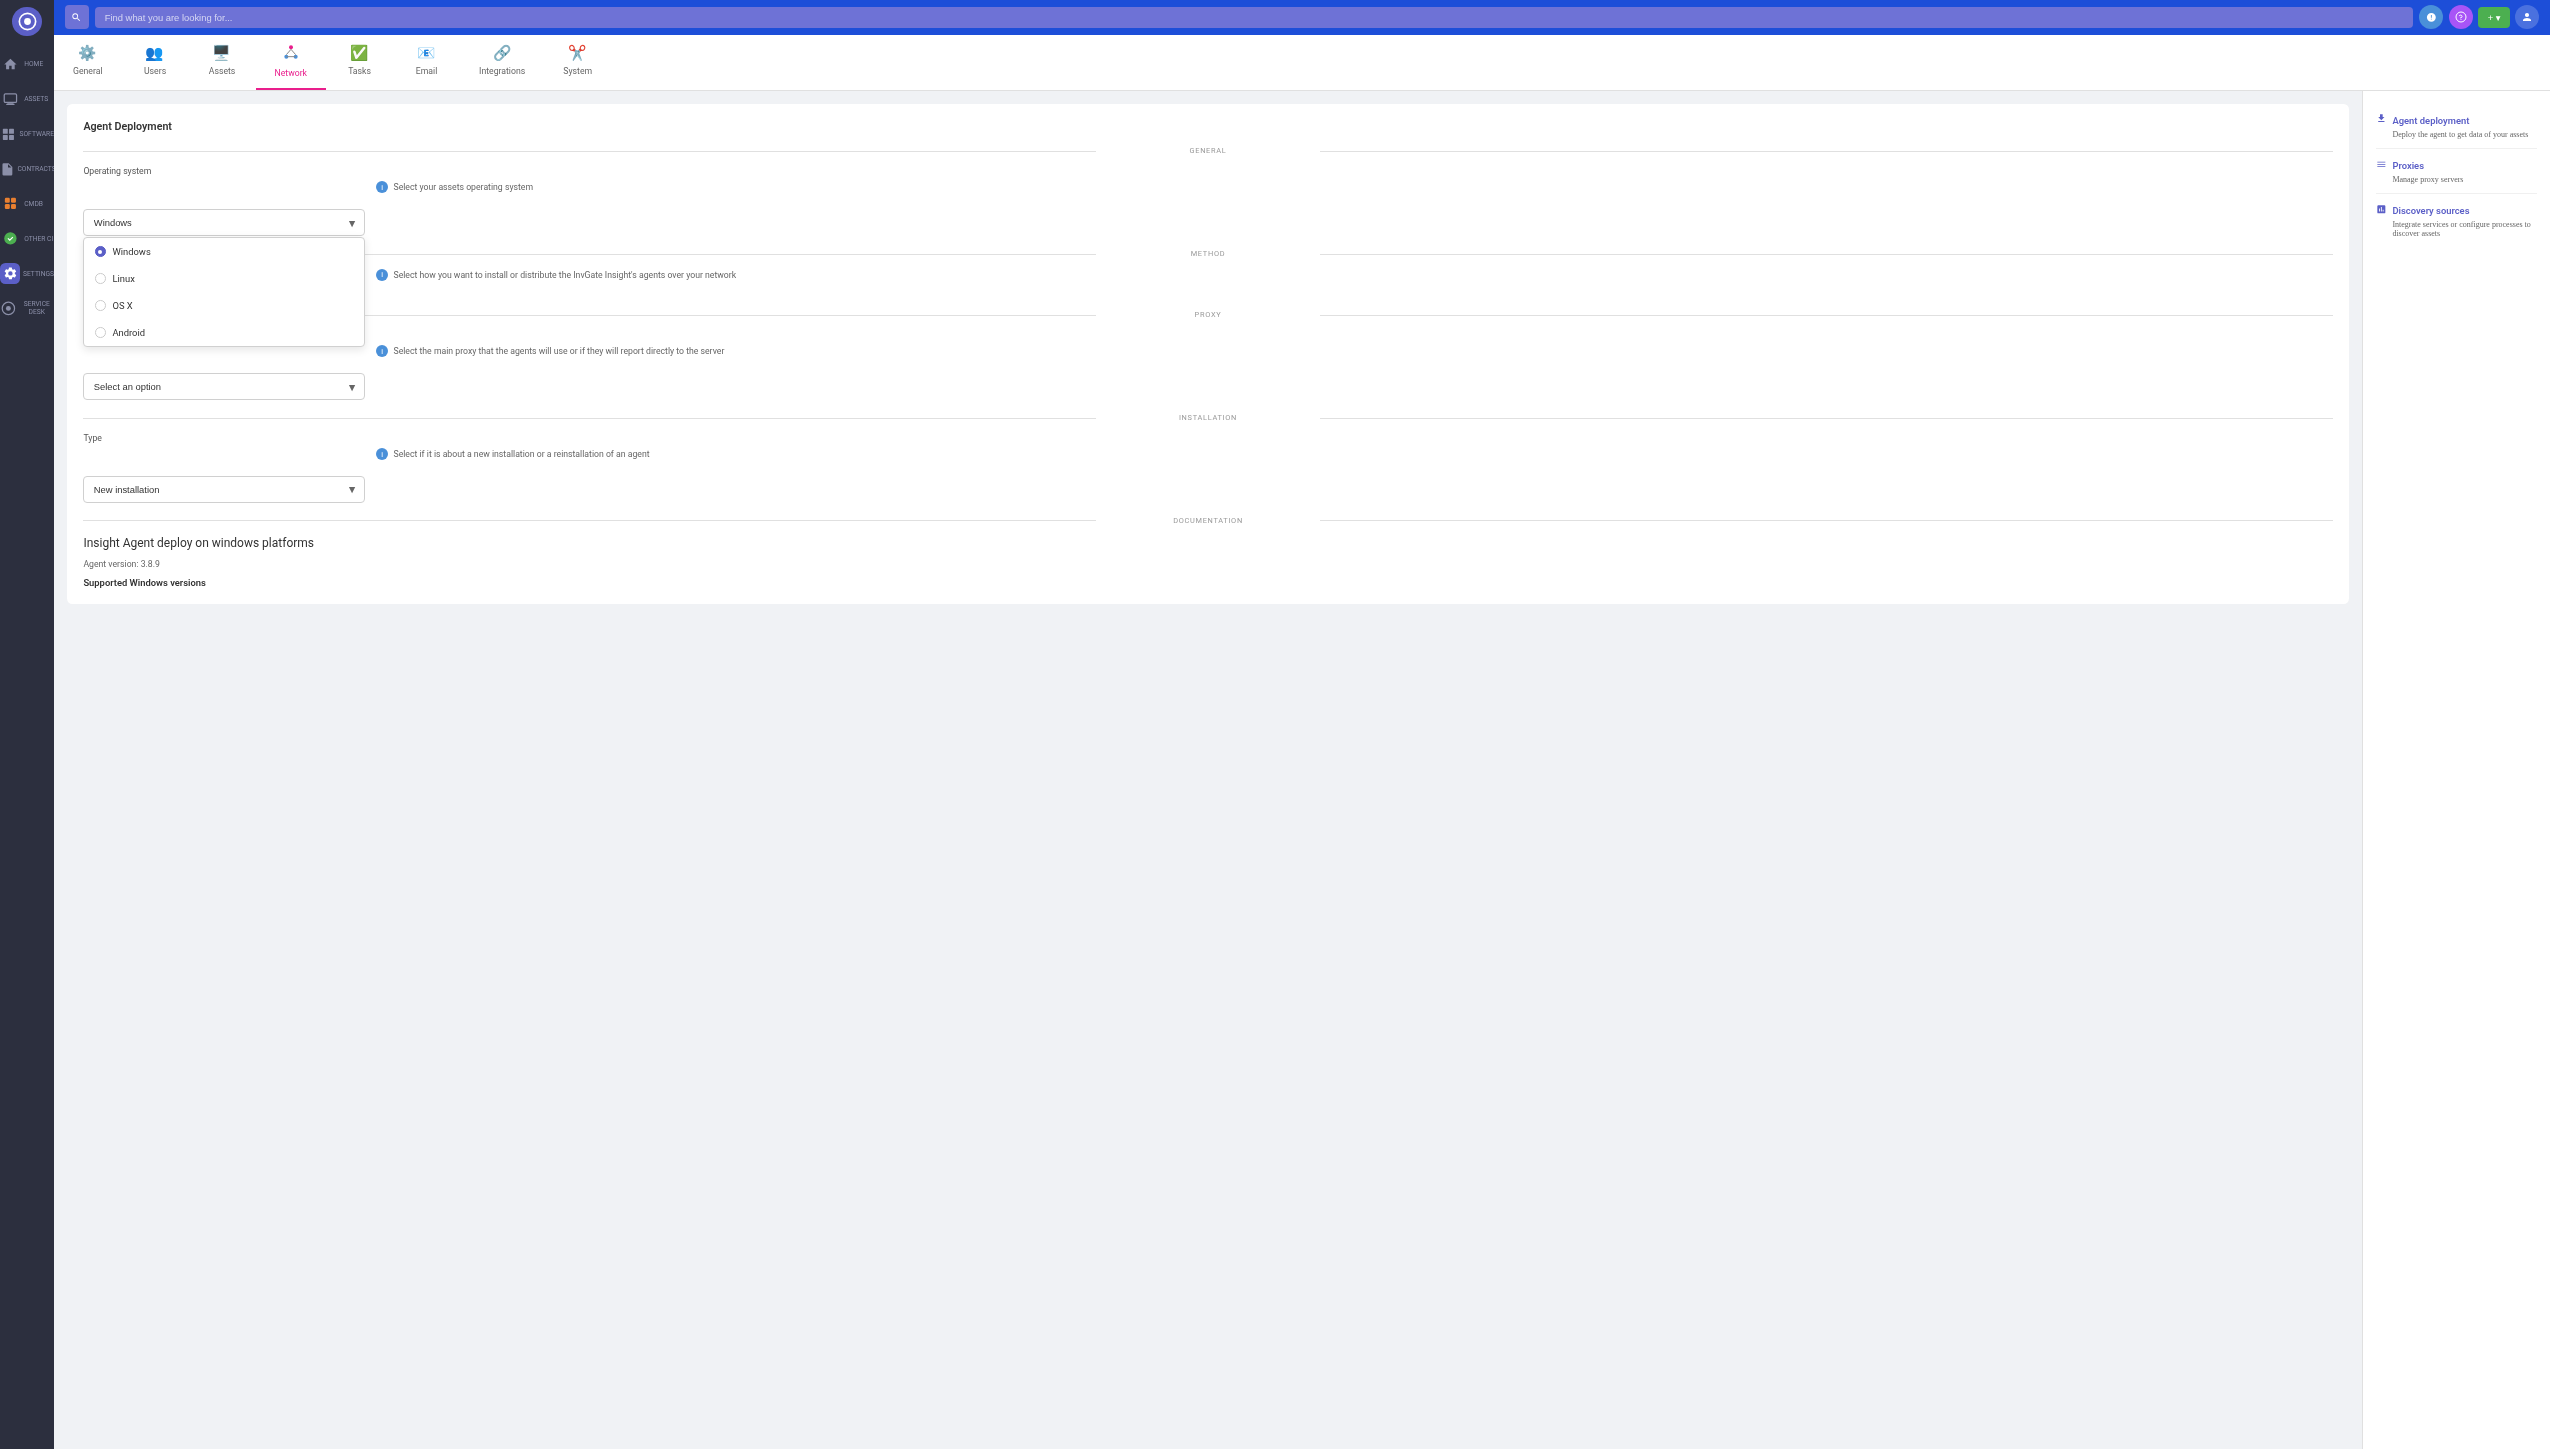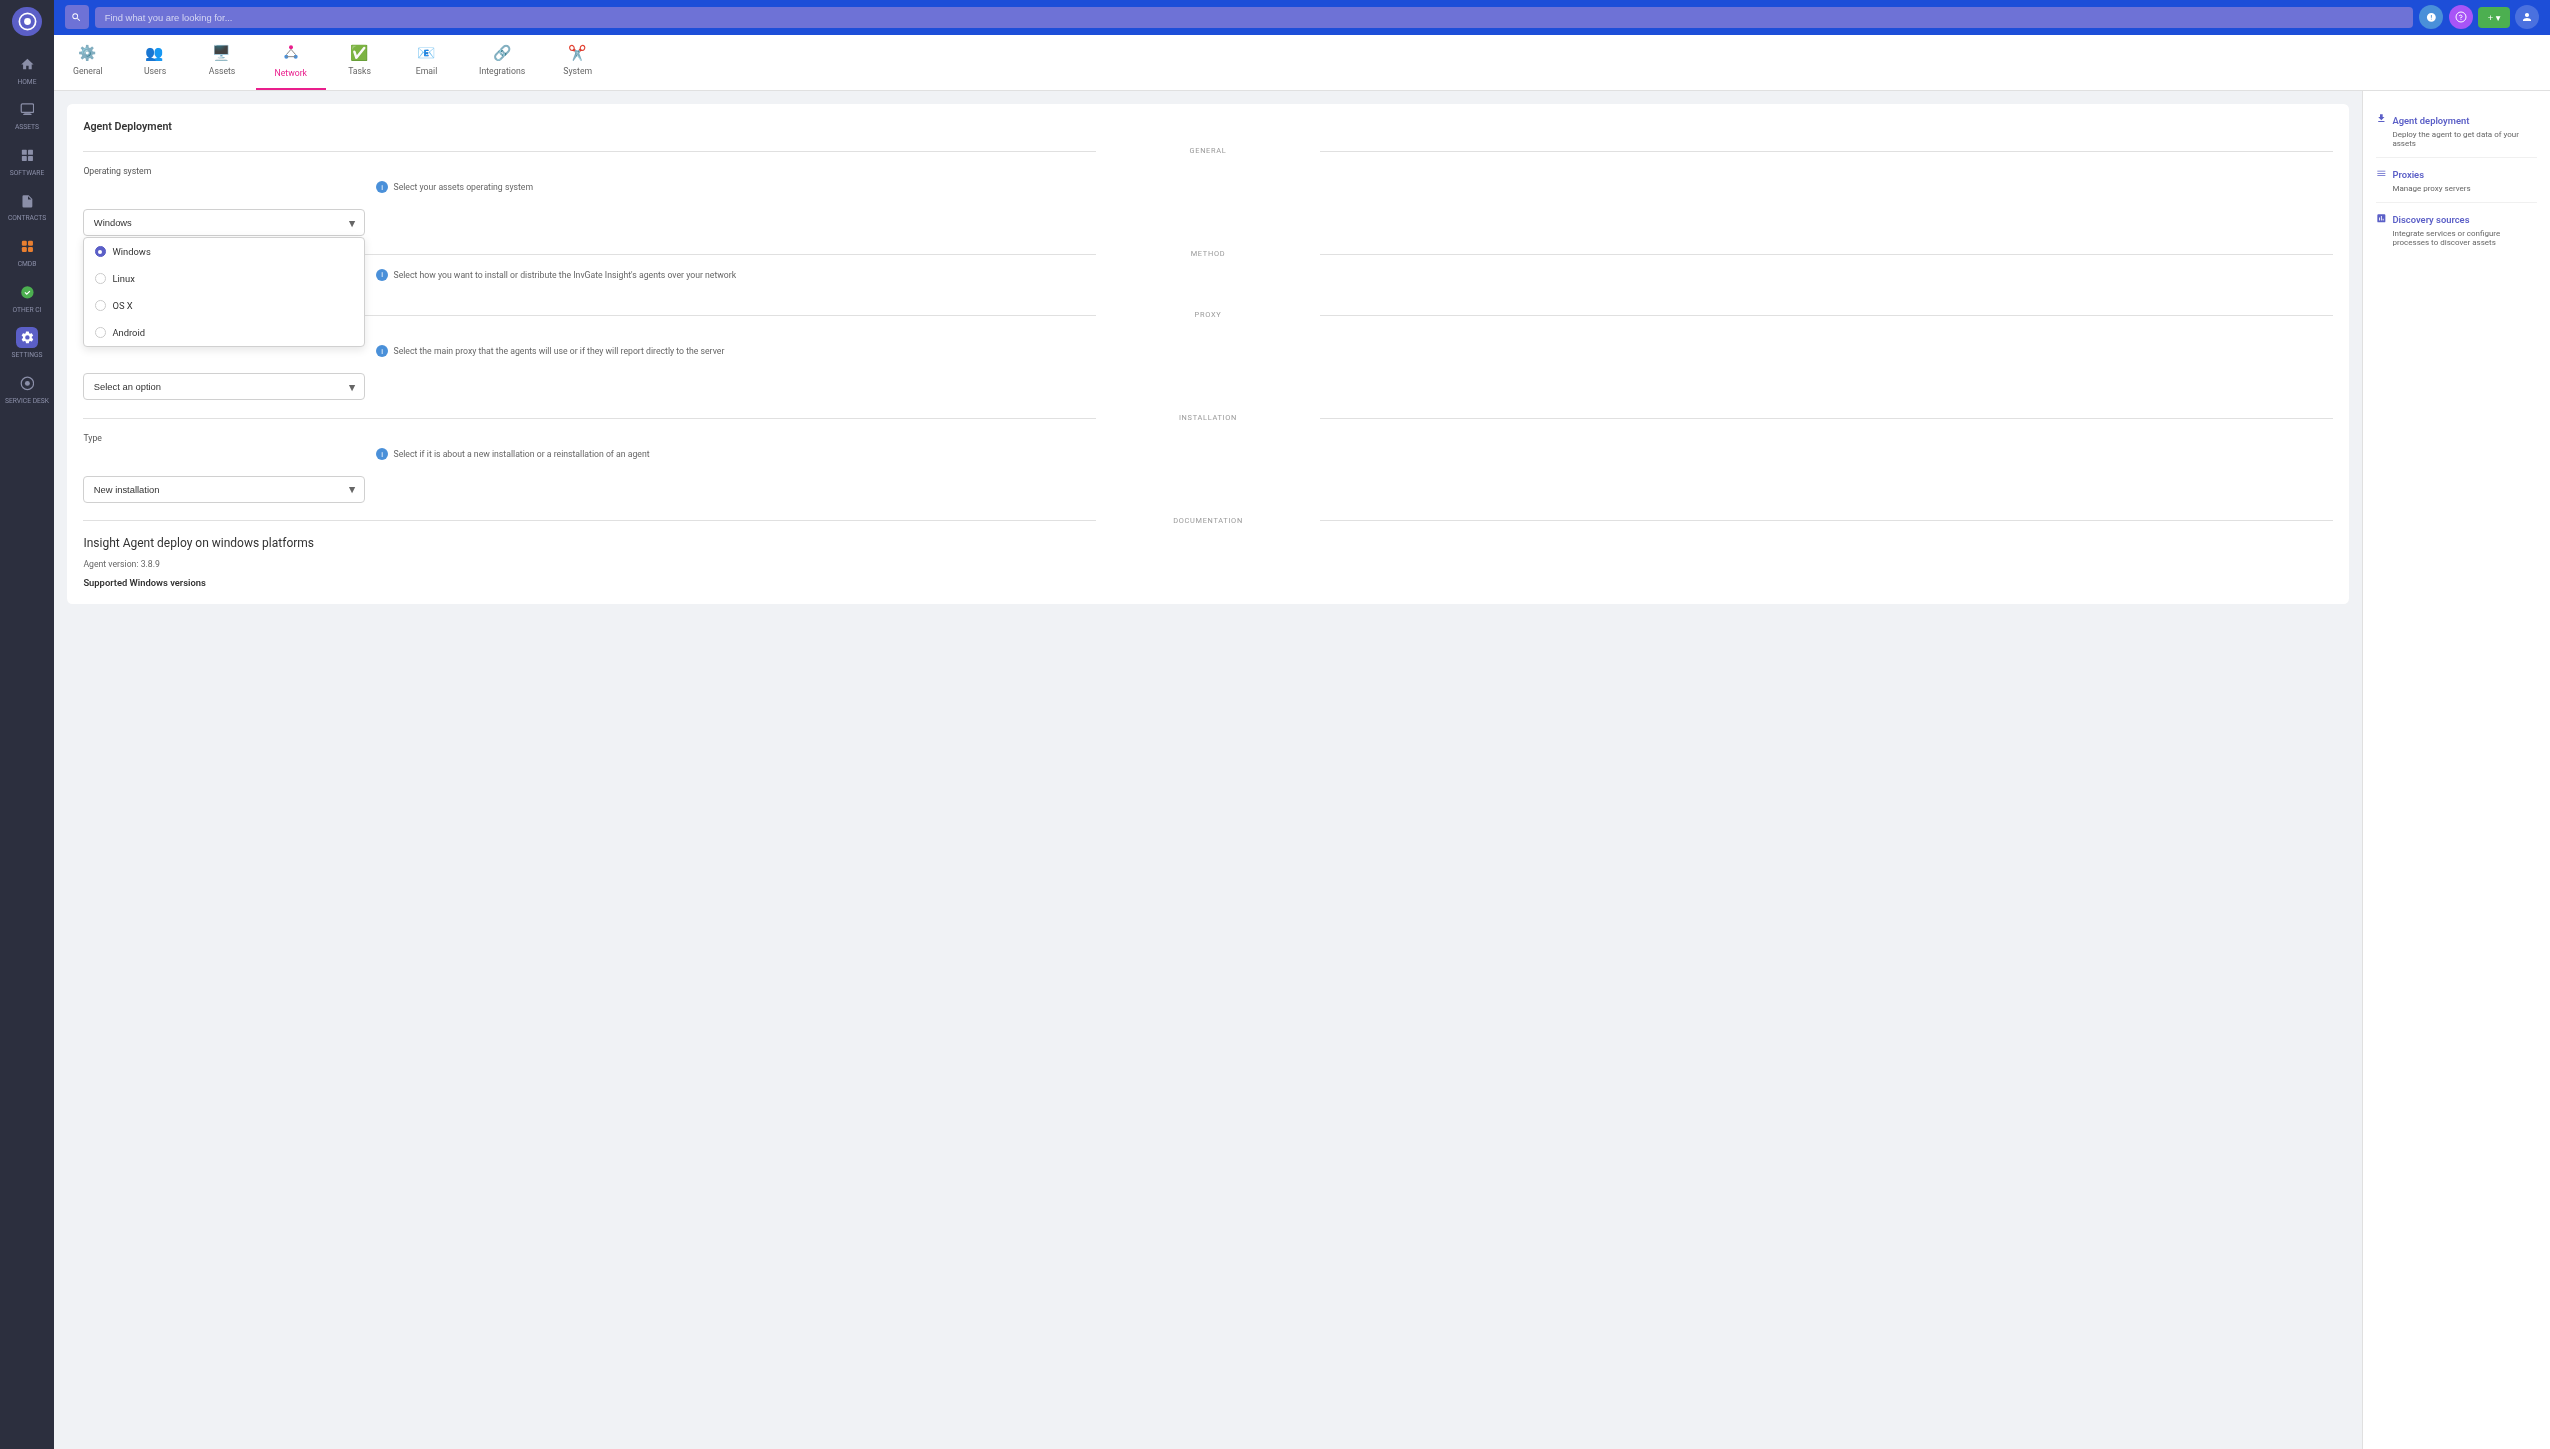--- a/index.html
+++ b/index.html
@@ -24,21 +24,20 @@
       display: flex;
       align-items: center;
       justify-content: center;
       margin-bottom: 10.7px;
       color: white;
       font-weight: bold;
       font-size: 12px;
     }
     .sidebar-item {
       display: flex;
-      flex-direction: column;
       align-items: center;
       padding: 6.7px 0;
       width: 100%;
       cursor: pointer;
       color: #8b8fa8;
       font-size: 6.7px;
       gap: 2.7px;
       text-align: center;
     }
     .sidebar-item .icon-wrap {
@@ -368,20 +367,21 @@
       gap: 5.4px;
     }
     .right-sidebar-item-title .rs-icon {
       font-size: 10.7px;
       color: #5b5fc7;
     }
     .right-sidebar-item-desc {
       font-size: 8px;
       color: #666;
       padding-left: 16px;
+      font-family: Liberation Serif, serif;
     }
   </style>
 </head>
 <body>
 
 <div class="sidebar">
   <div class="sidebar-logo">
     <svg width="19" height="19" viewBox="0 0 28 28" fill="none">
       <circle cx="14" cy="14" r="12" stroke="white" stroke-width="2.5"></circle>
       <circle cx="14" cy="14" r="5" fill="white"></circle>

